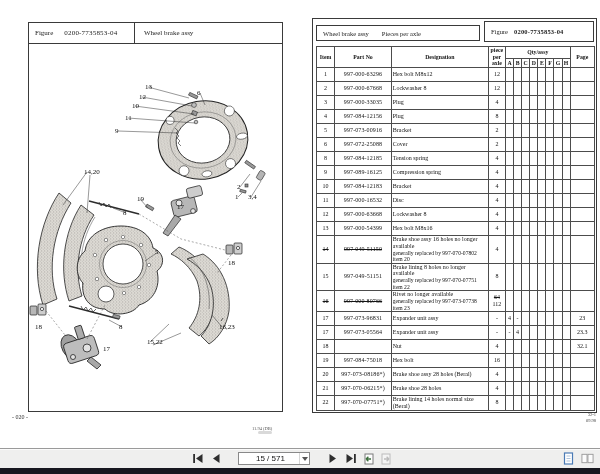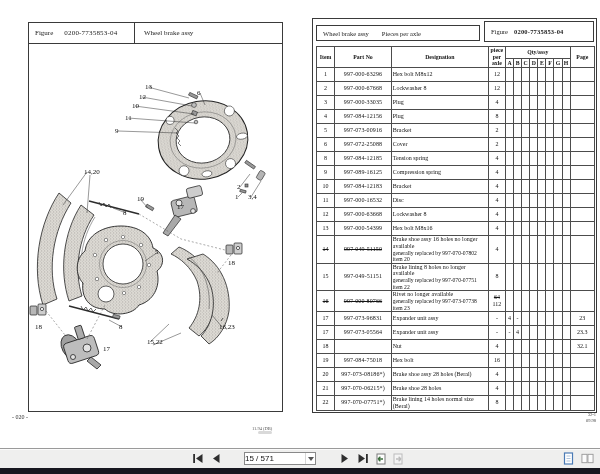--- a/index.html
+++ b/index.html
@@ -50,21 +50,21 @@
     line-height:1.3;color:#444;}
 
   
   #toolbar{position:absolute;left:0;top:448px;width:600px;height:20px;background:#efefee;
     border-top:1px solid #9a9a9a;box-shadow:inset 0 1px 0 #fbfbfb;box-sizing:border-box;
     font-family:"Liberation Sans","DejaVu Sans",sans-serif;}
   #nav{position:absolute;left:190px;top:0;height:19px;display:flex;align-items:center;gap:3px;}
   .tbtn{width:15px;height:15px;border:none;background:transparent;padding:1px;margin:0;
     display:flex;align-items:center;justify-content:center;cursor:pointer;}
   #pagebox{width:72px;height:13px;border:1px solid #898989;background:#fff;display:flex;
-    align-items:center;font-size:8px;color:#111;padding-left:0;box-sizing:border-box;margin:0 18px;}
+    align-items:center;font-size:8px;color:#111;padding-left:17px;box-sizing:border-box;margin:0 12px;}
   #pagebox .val{flex:1;}
   #pagebox .dd{width:9px;height:100%;display:flex;align-items:center;justify-content:center;border-left:1px solid #d6d6d6;}
   #layout-icons{position:absolute;right:5px;top:2px;display:flex;gap:4px;align-items:center;}
   #bottom-strip{position:absolute;left:0;top:468px;width:600px;height:6px;background:#17171f;}
   .smudge{position:absolute;left:258px;top:431px;width:14px;height:3px;background:#d9d9d9;border-radius:2px;}
 </style>
 </head>
 <body>
 
 <div id="app">

